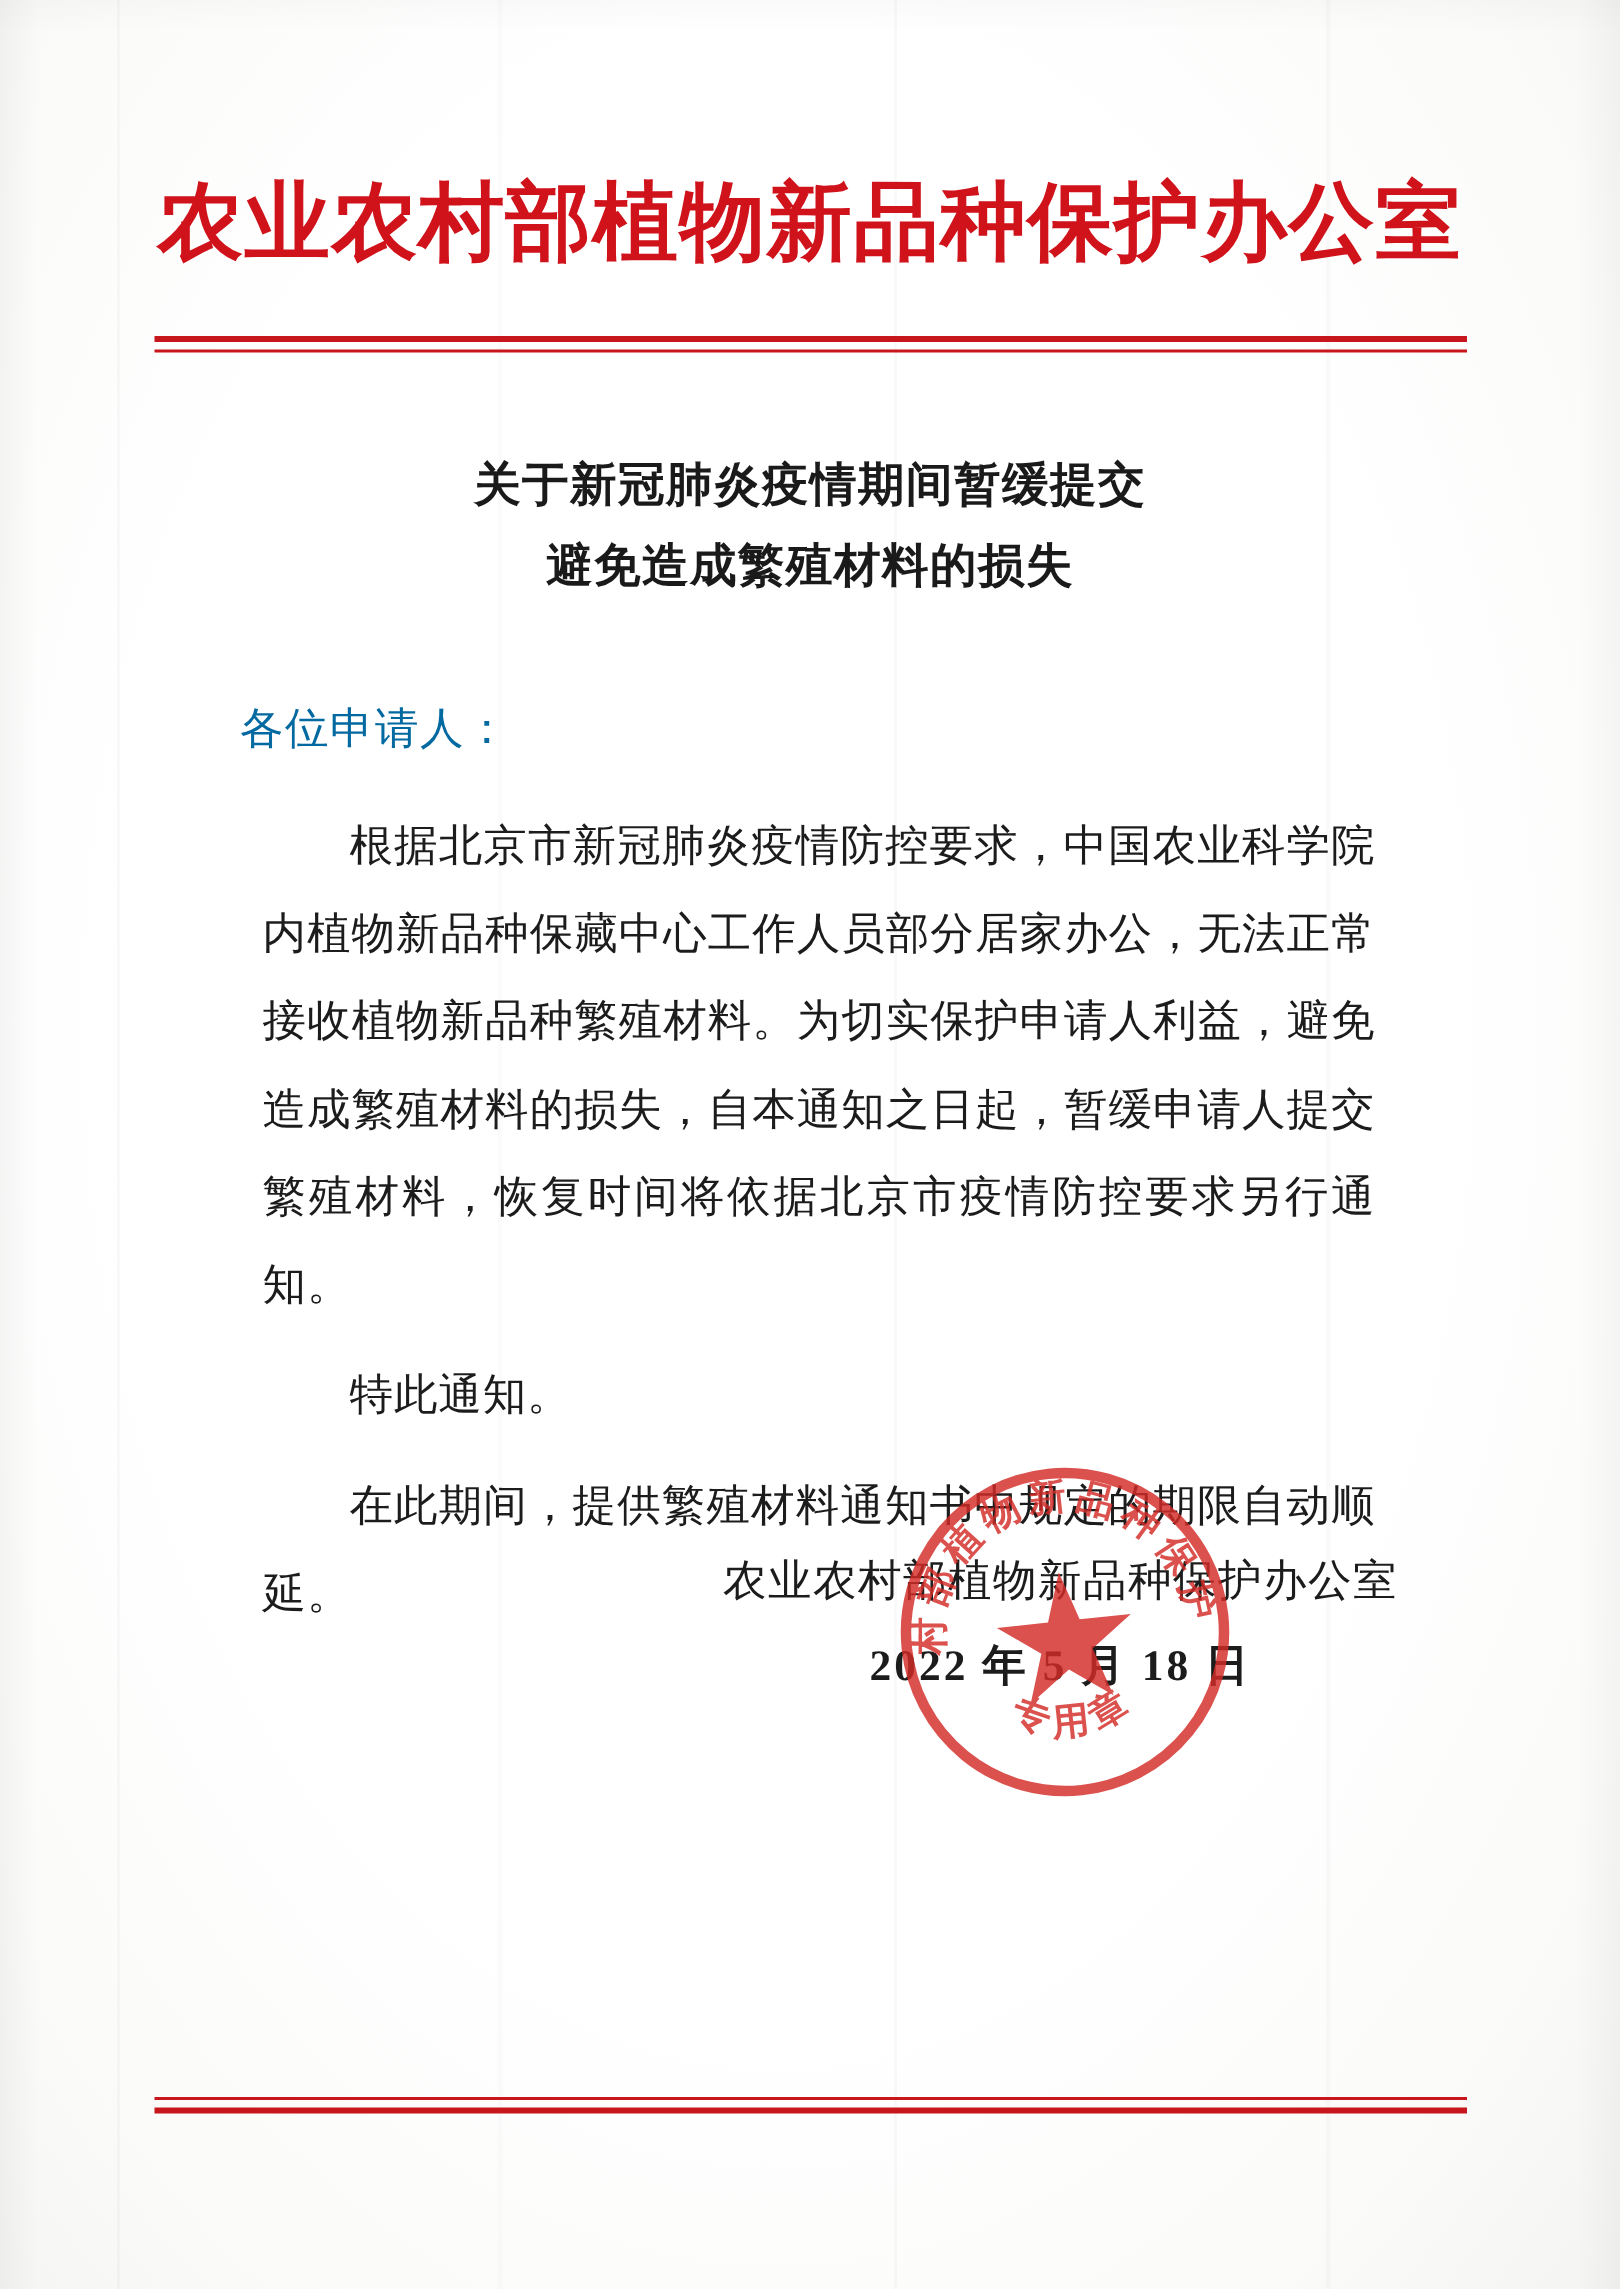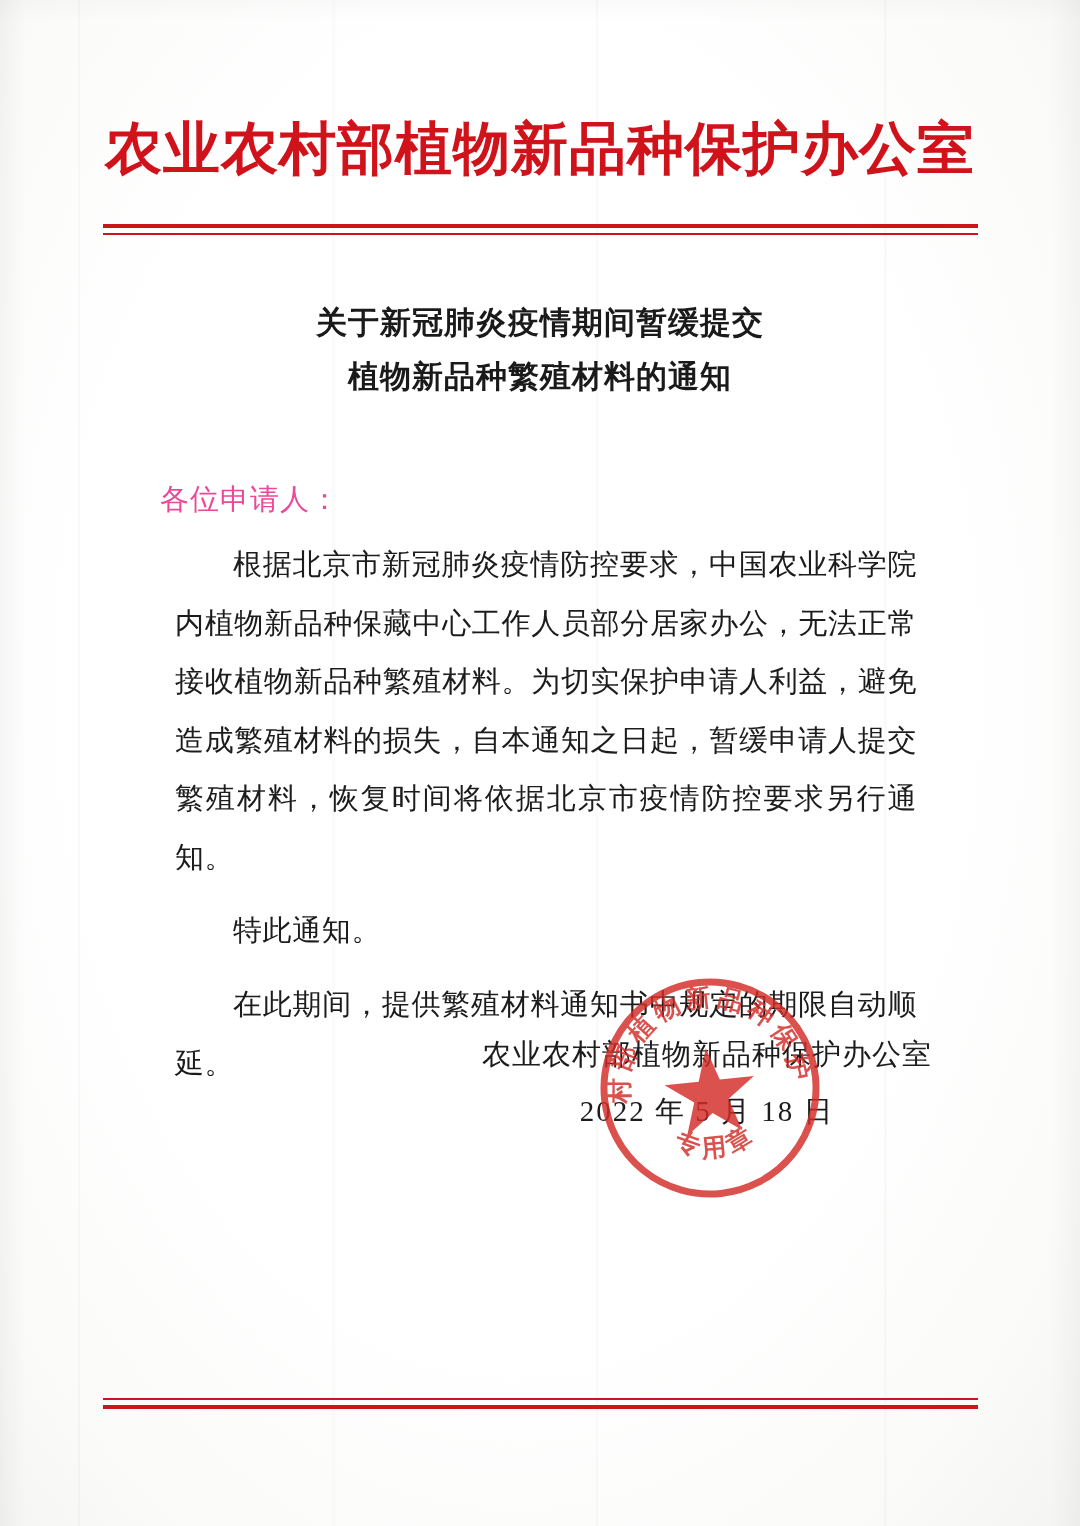--- a/index.html
+++ b/index.html
@@ -103,23 +103,23 @@
     font-weight: bold;
     font-size: 31px;
     line-height: 1.75;
     letter-spacing: 1px;
   }
   .doc-title .line { display: block; }
 
   .salutation {
     position: absolute;
     left: 160px;
-    top: 480px;
+    top: 466px;
     font-size: 29px;
-    color: #ec4899;
+    color: #0369a1;
     letter-spacing: 1px;
   }
 
   .body-text {
     position: absolute;
     left: 160px;
     top: 520px;
     width: 772px;
     font-size: 29px;
     color: #1c1c1c;
@@ -138,21 +138,21 @@
     position: absolute;
     right: 148px;
     top: 1026px;
     text-align: center;
     font-size: 29px;
     color: #1c1c1c;
     letter-spacing: 1px;
     line-height: 1.95;
   }
   .signature .org { display: block; }
-  .signature .date { display: block; letter-spacing: 2px; }
+  .signature .date { display: block; letter-spacing: 2px; font-weight: bold; }
 
   
   .seal {
     position: absolute;
     left: 596px;
     top: 974px;
     width: 228px;
     height: 228px;
     pointer-events: none;
     opacity: 0.82;
@@ -175,21 +175,21 @@
     <div class="letterhead-title">农业农村部植物新品种保护办公室</div>
   </div>
 
   <div class="rule-top" style="top: 224px;">
     <div class="thick"></div>
     <div class="thin"></div>
   </div>
 
   <div class="doc-title">
     <span class="line">关于新冠肺炎疫情期间暂缓提交</span>
-    <span class="line">植物新品种繁殖材料的通知</span>
+    <span class="line">避免造成繁殖材料的损失</span>
   </div>
 
   <div class="salutation">各位申请人：</div>
 
   <div class="body-text">
     <p>根据北京市新冠肺炎疫情防控要求，中国农业科学院内植物新品种保藏中心工作人员部分居家办公，无法正常接收植物新品种繁殖材料。为切实保护申请人利益，避免造成繁殖材料的损失，自本通知之日起，暂缓申请人提交繁殖材料，恢复时间将依据北京市疫情防控要求另行通知。</p>
     <p>特此通知。</p>
     <p>在此期间，提供繁殖材料通知书中规定的期限自动顺延。</p>
   </div>
 

